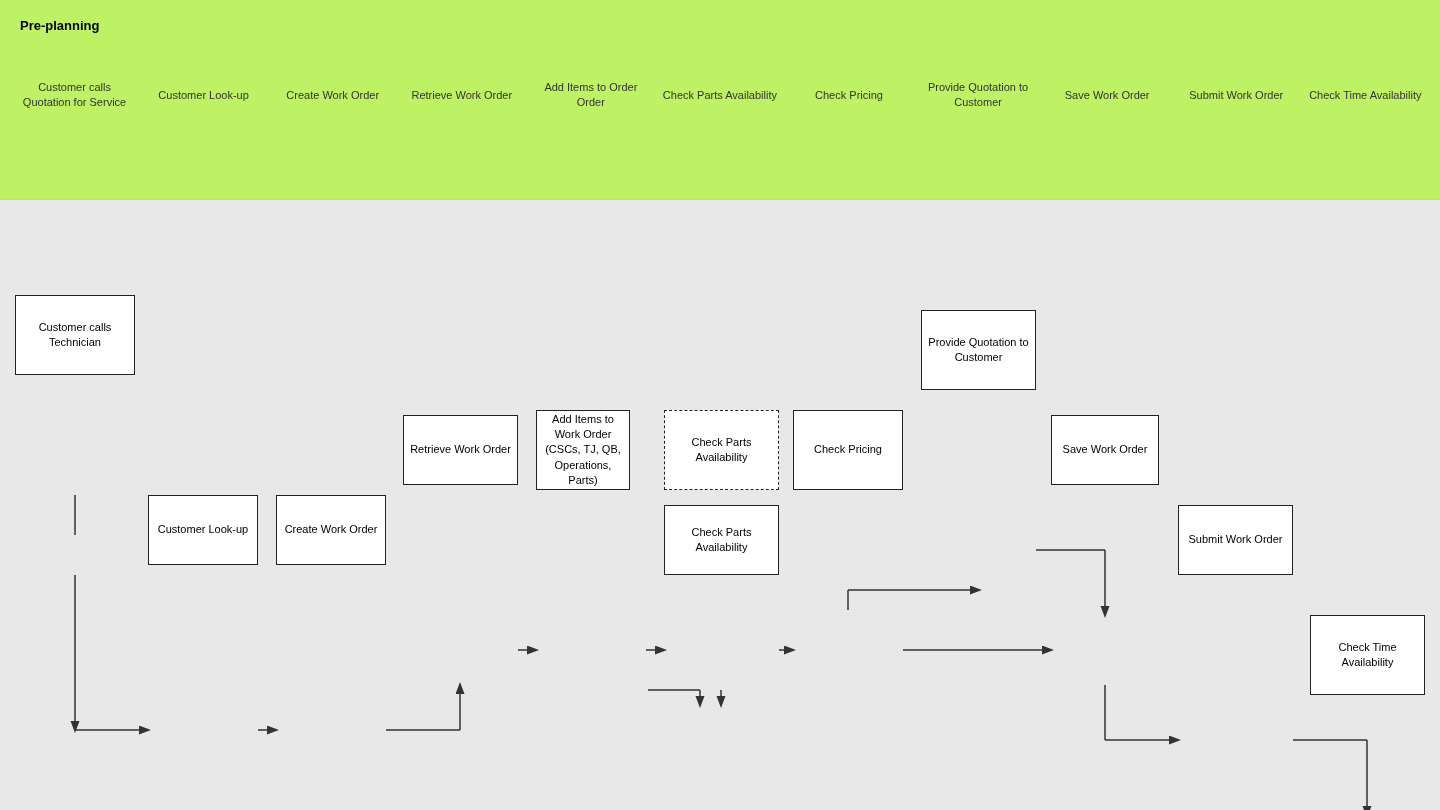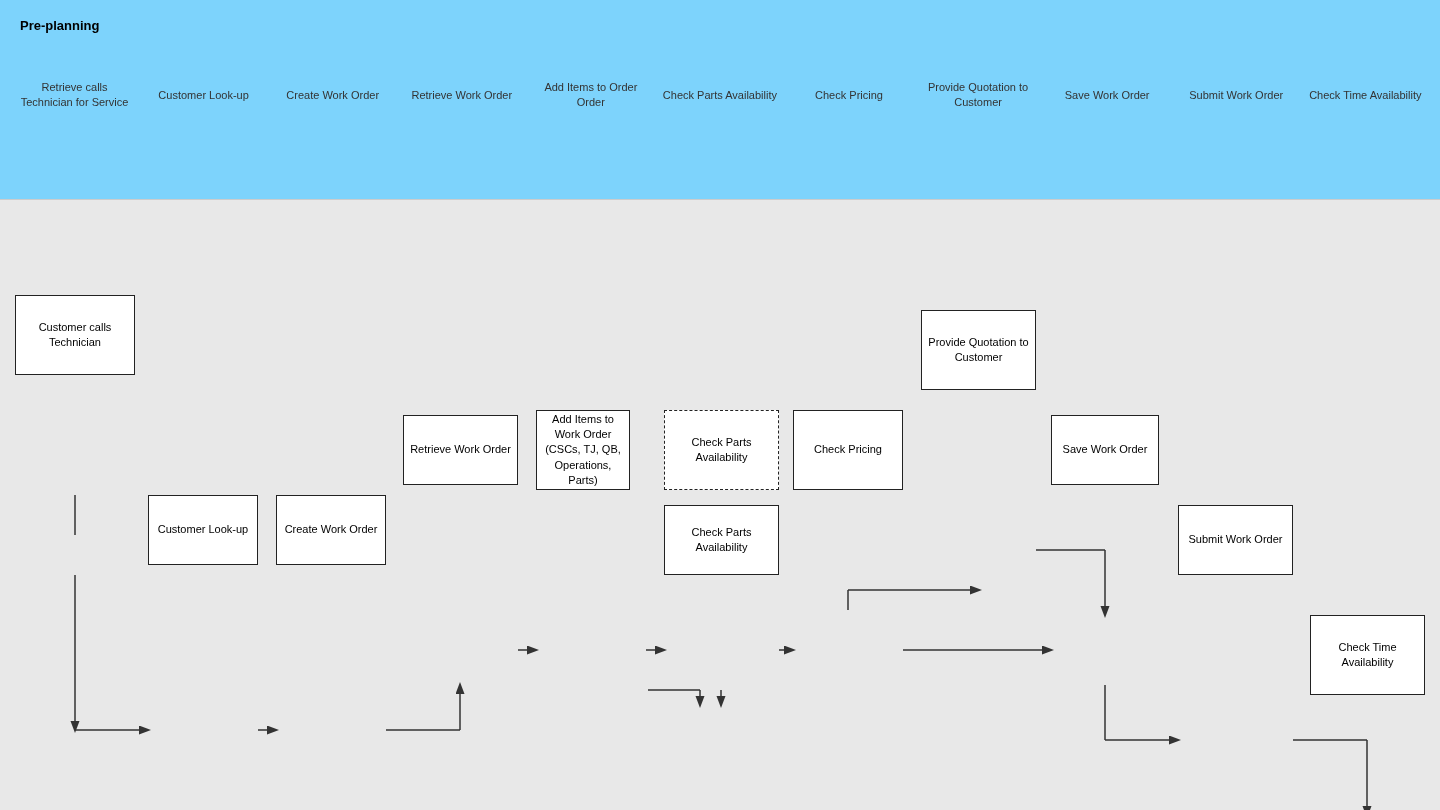--- a/index.html
+++ b/index.html
@@ -13,21 +13,21 @@
       position: relative;
     }
 
     
     .header-bar {
       position: absolute;
       top: 0;
       left: 0;
       width: 1440px;
       height: 200px;
-      background: #7dd3fc;
+      background: #bef264;
       border-bottom: 1px solid #ccc;
     }
 
     .page-title {
       position: absolute;
       top: 18px;
       left: 20px;
       font-size: 13px;
       font-weight: bold;
       color: #000;
@@ -112,21 +112,21 @@
       pointer-events: none;
     }
   </style>
 </head>
 <body>
 
 <div class="header-bar">
   <div class="page-title">Pre-planning</div>
 
   <div class="header-labels">
-    <div class="header-label">Retrieve calls Technician for Service</div>
+    <div class="header-label">Customer calls Quotation for Service</div>
     <div class="header-label">Customer Look-up</div>
     <div class="header-label">Create Work Order</div>
     <div class="header-label">Retrieve Work Order</div>
     <div class="header-label">Add Items to Order Order</div>
     <div class="header-label">Check Parts Availability</div>
     <div class="header-label">Check Pricing</div>
     <div class="header-label">Provide Quotation to Customer</div>
     <div class="header-label">Save Work Order</div>
     <div class="header-label">Submit Work Order</div>
     <div class="header-label">Check Time Availability</div>

